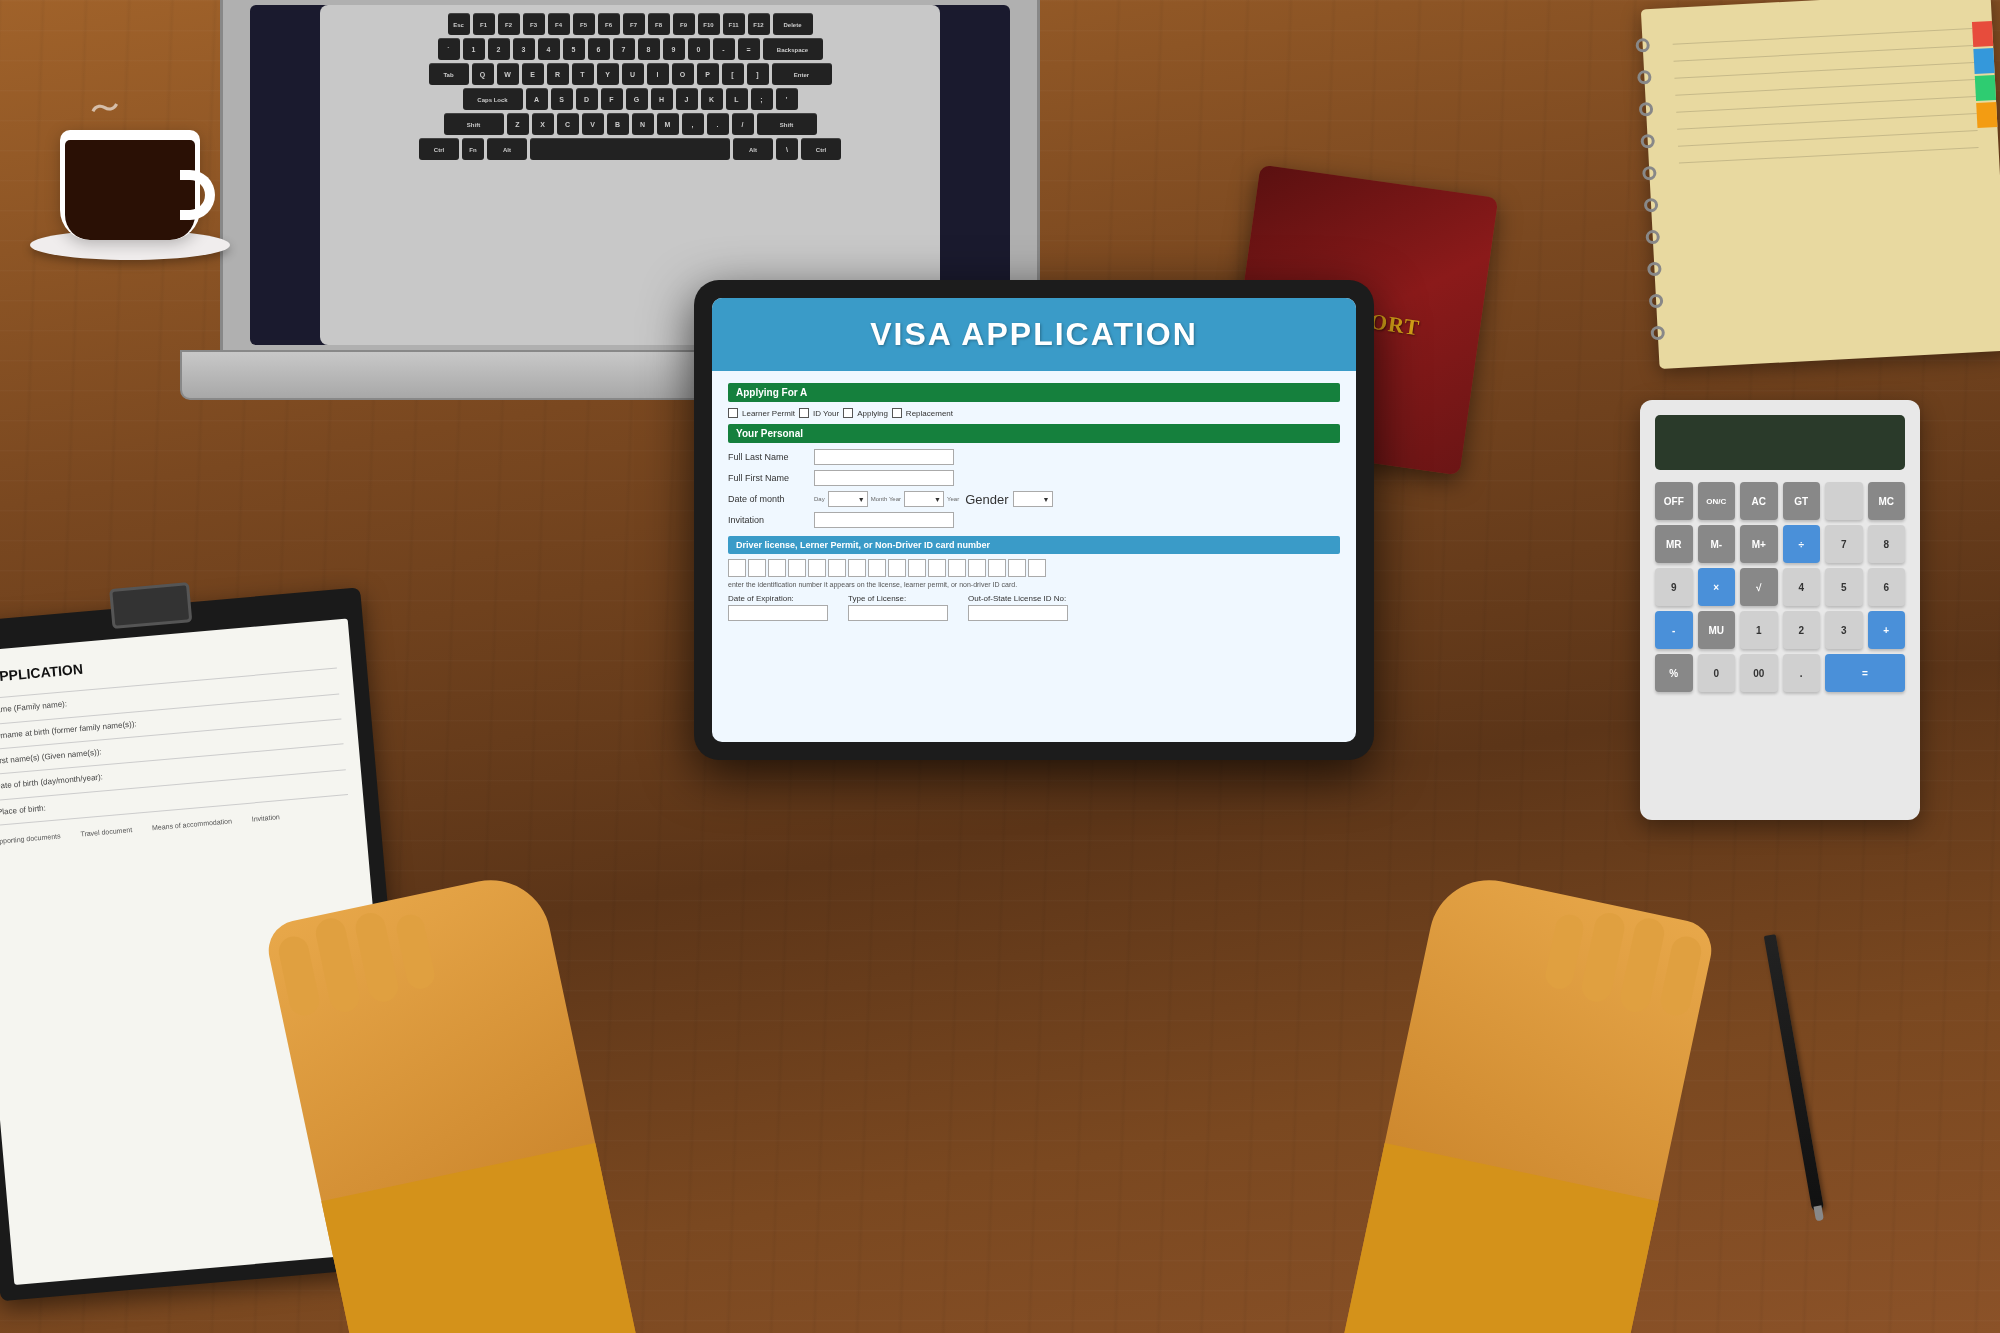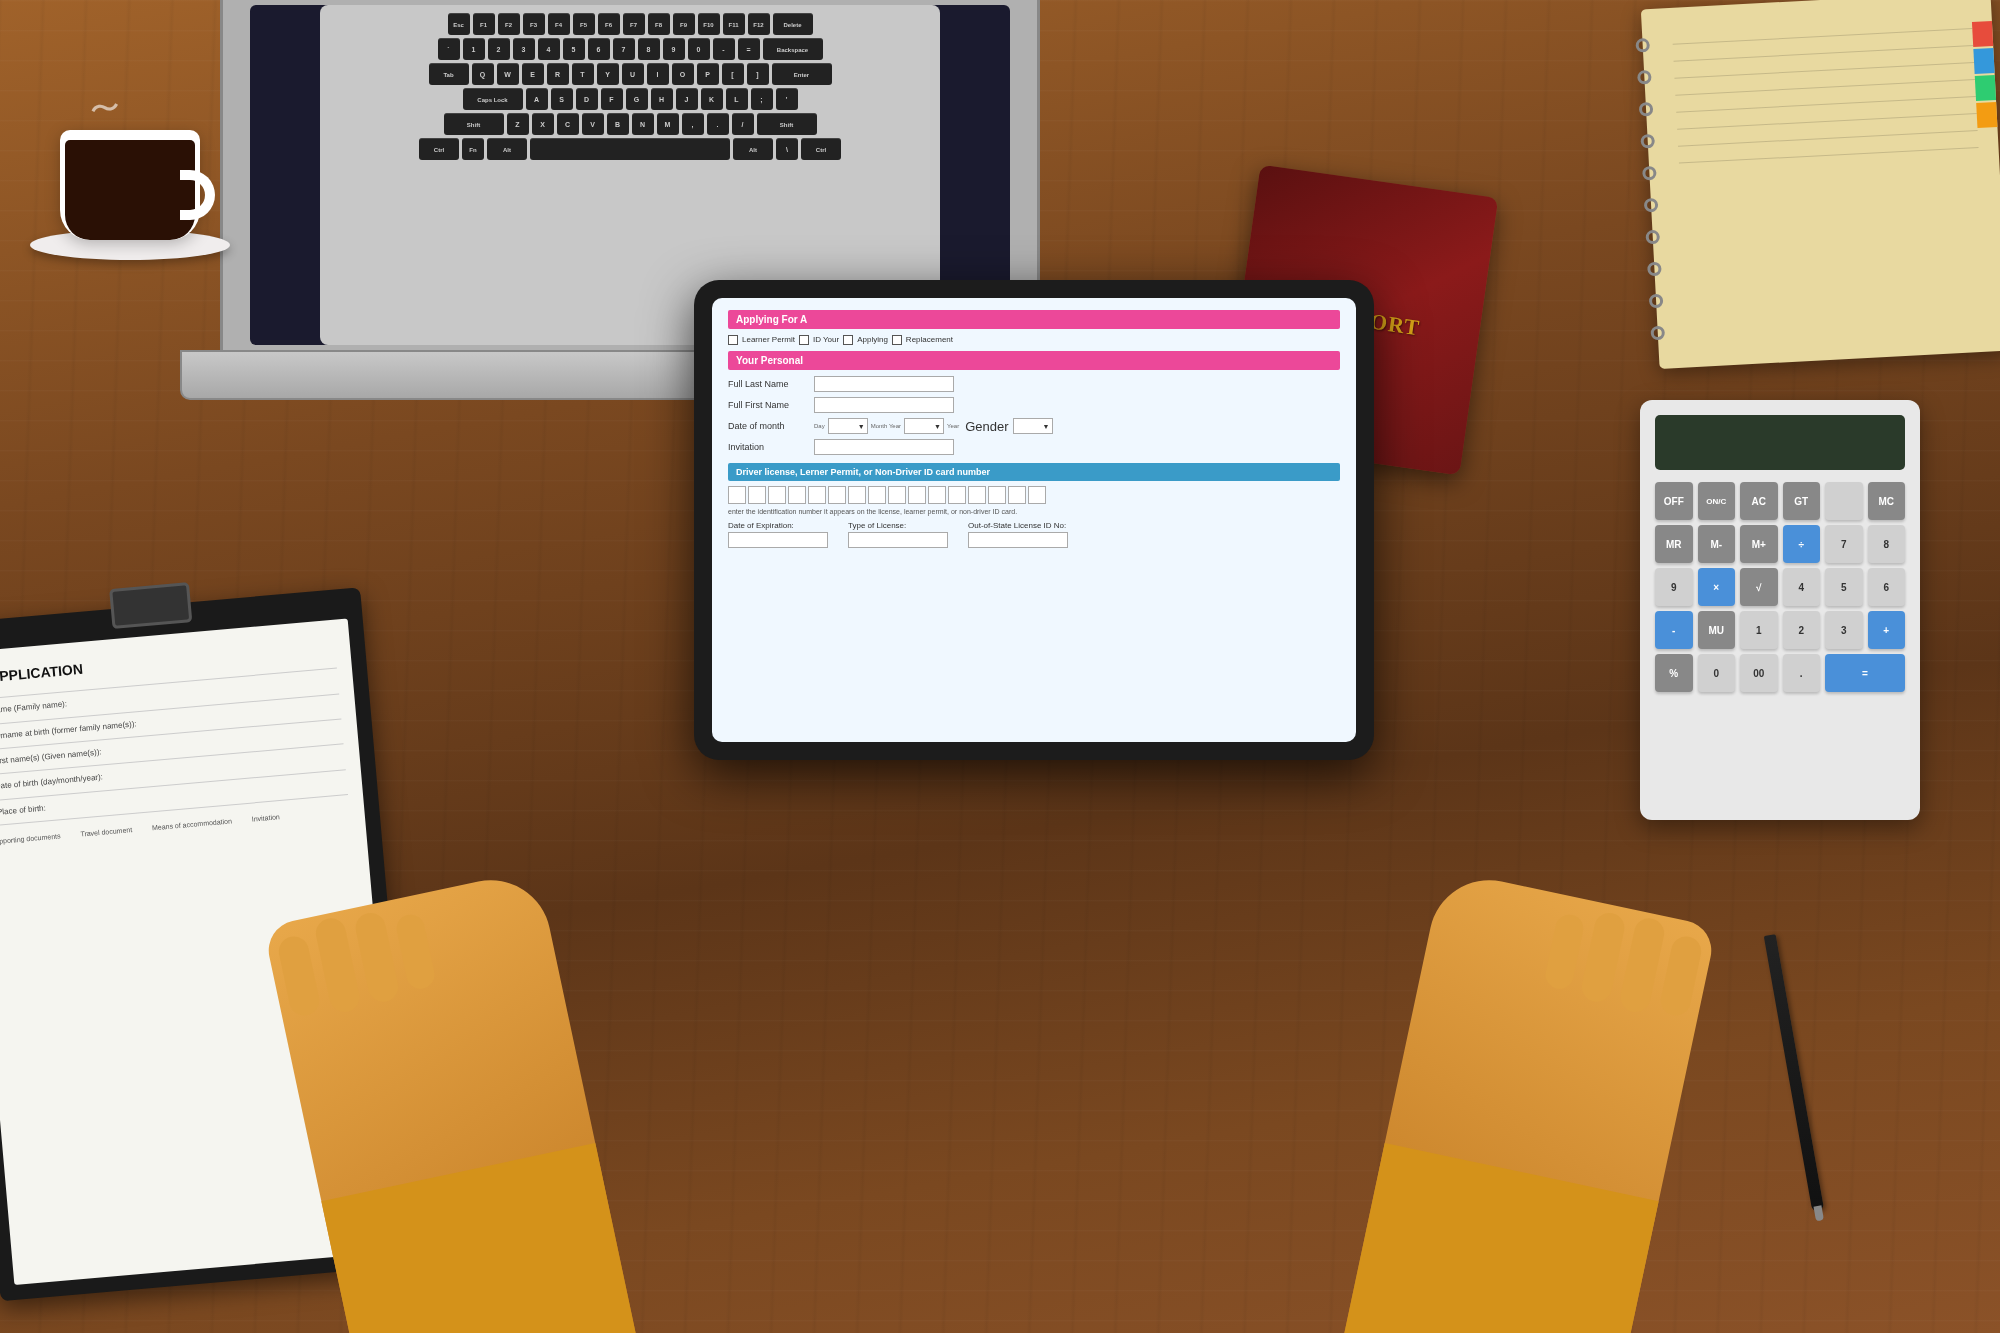--- a/index.html
+++ b/index.html
@@ -459,21 +459,21 @@
       justify-content: center;
       color: #888;
       font-size: 16px;
       font-weight: bold;
       text-align: center;
       line-height: 1.4;
       background: #f8f8f8;
     }
 
     .section-bar {
-      background: #ec4899;
+      background: #15803d;
       color: white;
       padding: 4px 8px;
       font-size: 10px;
       font-weight: bold;
       margin-bottom: 6px;
       border-radius: 2px;
     }
 
     .form-row {
       display: flex;
@@ -500,21 +500,21 @@
     .form-checkbox {
       width: 10px;
       height: 10px;
       border: 1px solid #555;
       display: inline-block;
       background: white;
     }
 
     .checkbox-row {
       display: flex;
-      align-items: flex-start;
+      align-items: center;
       gap: 4px;
       margin-bottom: 6px;
       font-size: 8px;
       color: #333;
       flex-wrap: wrap;
     }
 
     .section-bar-full {
       background: #3a9bc8;
       color: white;
@@ -846,20 +846,21 @@
   <div style="position:absolute; top:15px; right:10px; width:30px; height:80px; background:#e0a040; border-radius:15px;"></div>
   <div style="position:absolute; top:5px; right:50px; width:30px; height:95px; background:#e0a040; border-radius:15px;"></div>
   <div style="position:absolute; top:8px; right:90px; width:30px; height:90px; background:#e0a040; border-radius:15px;"></div>
   <div style="position:absolute; top:18px; right:130px; width:28px; height:75px; background:#e0a040; border-radius:15px;"></div>
 </div>
 
 <div class="tablet">
   <div class="tablet-screen">
     <div class="visa-form">
 
+      <div class="visa-header">VISA APPLICATION</div>
 
       <div class="visa-body">
 
         <div class="visa-left">
 
           <div class="section-bar">Applying For A</div>
 
           <div class="checkbox-row">
             <div class="form-checkbox"></div>
             <span>Learner Permit</span>

